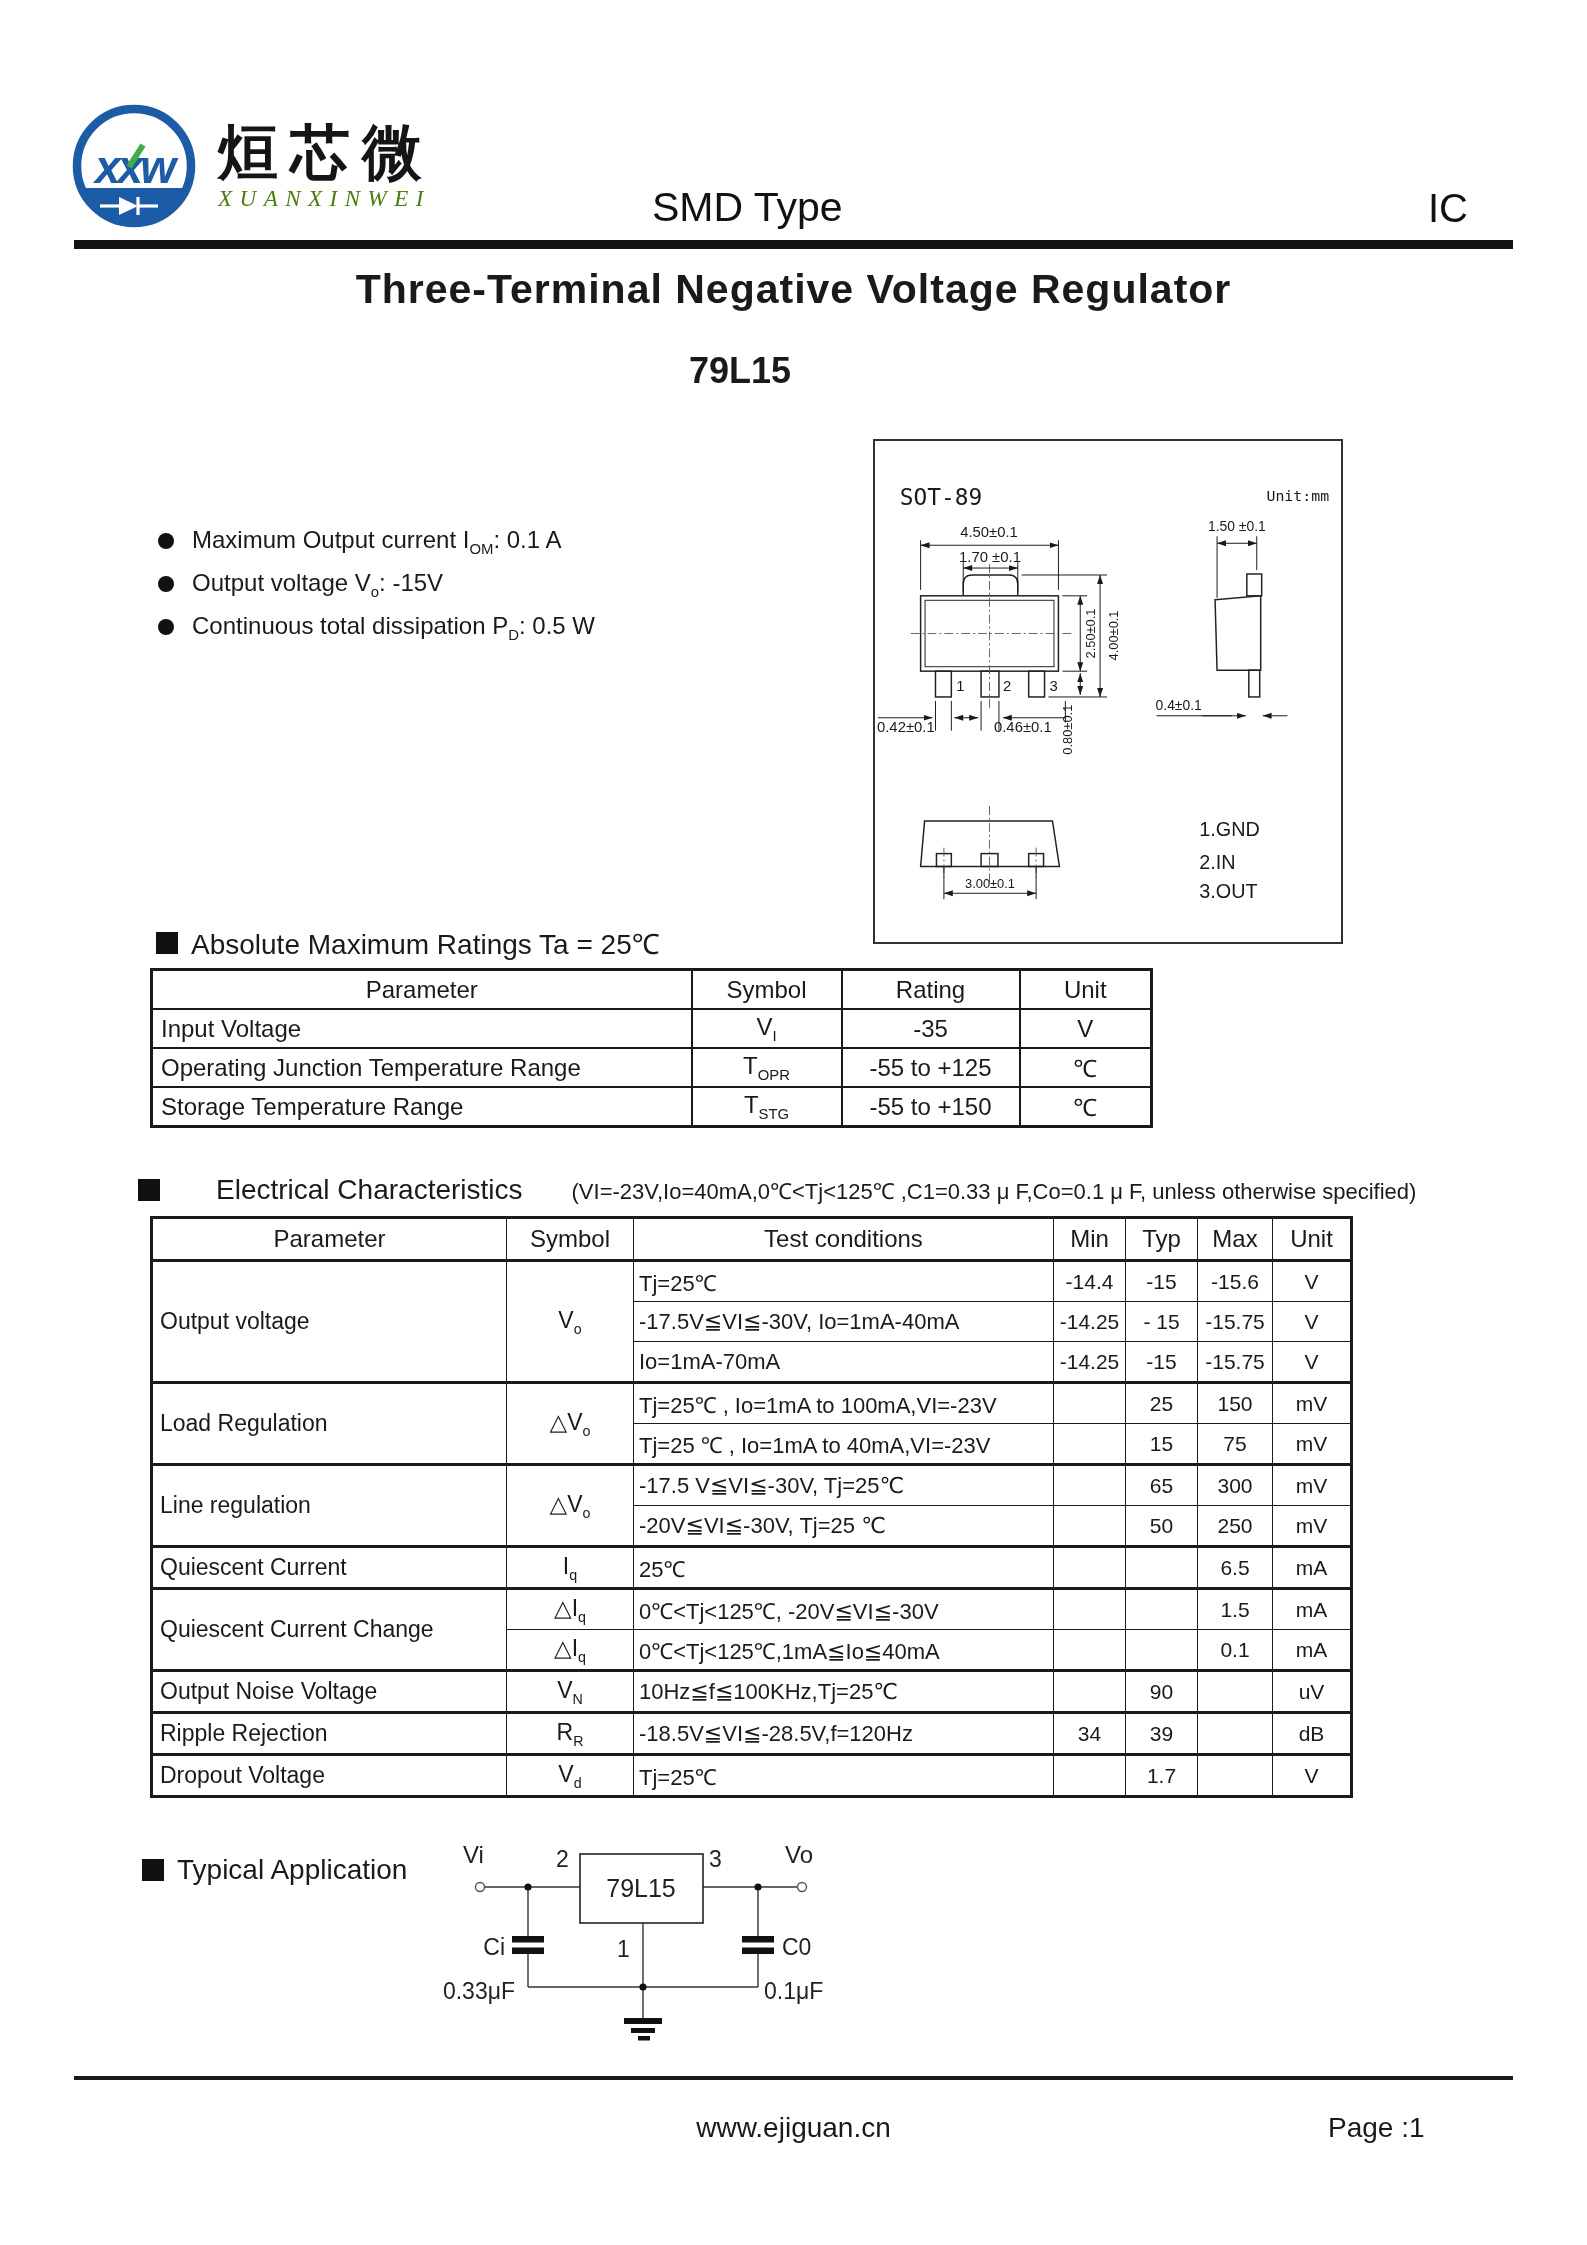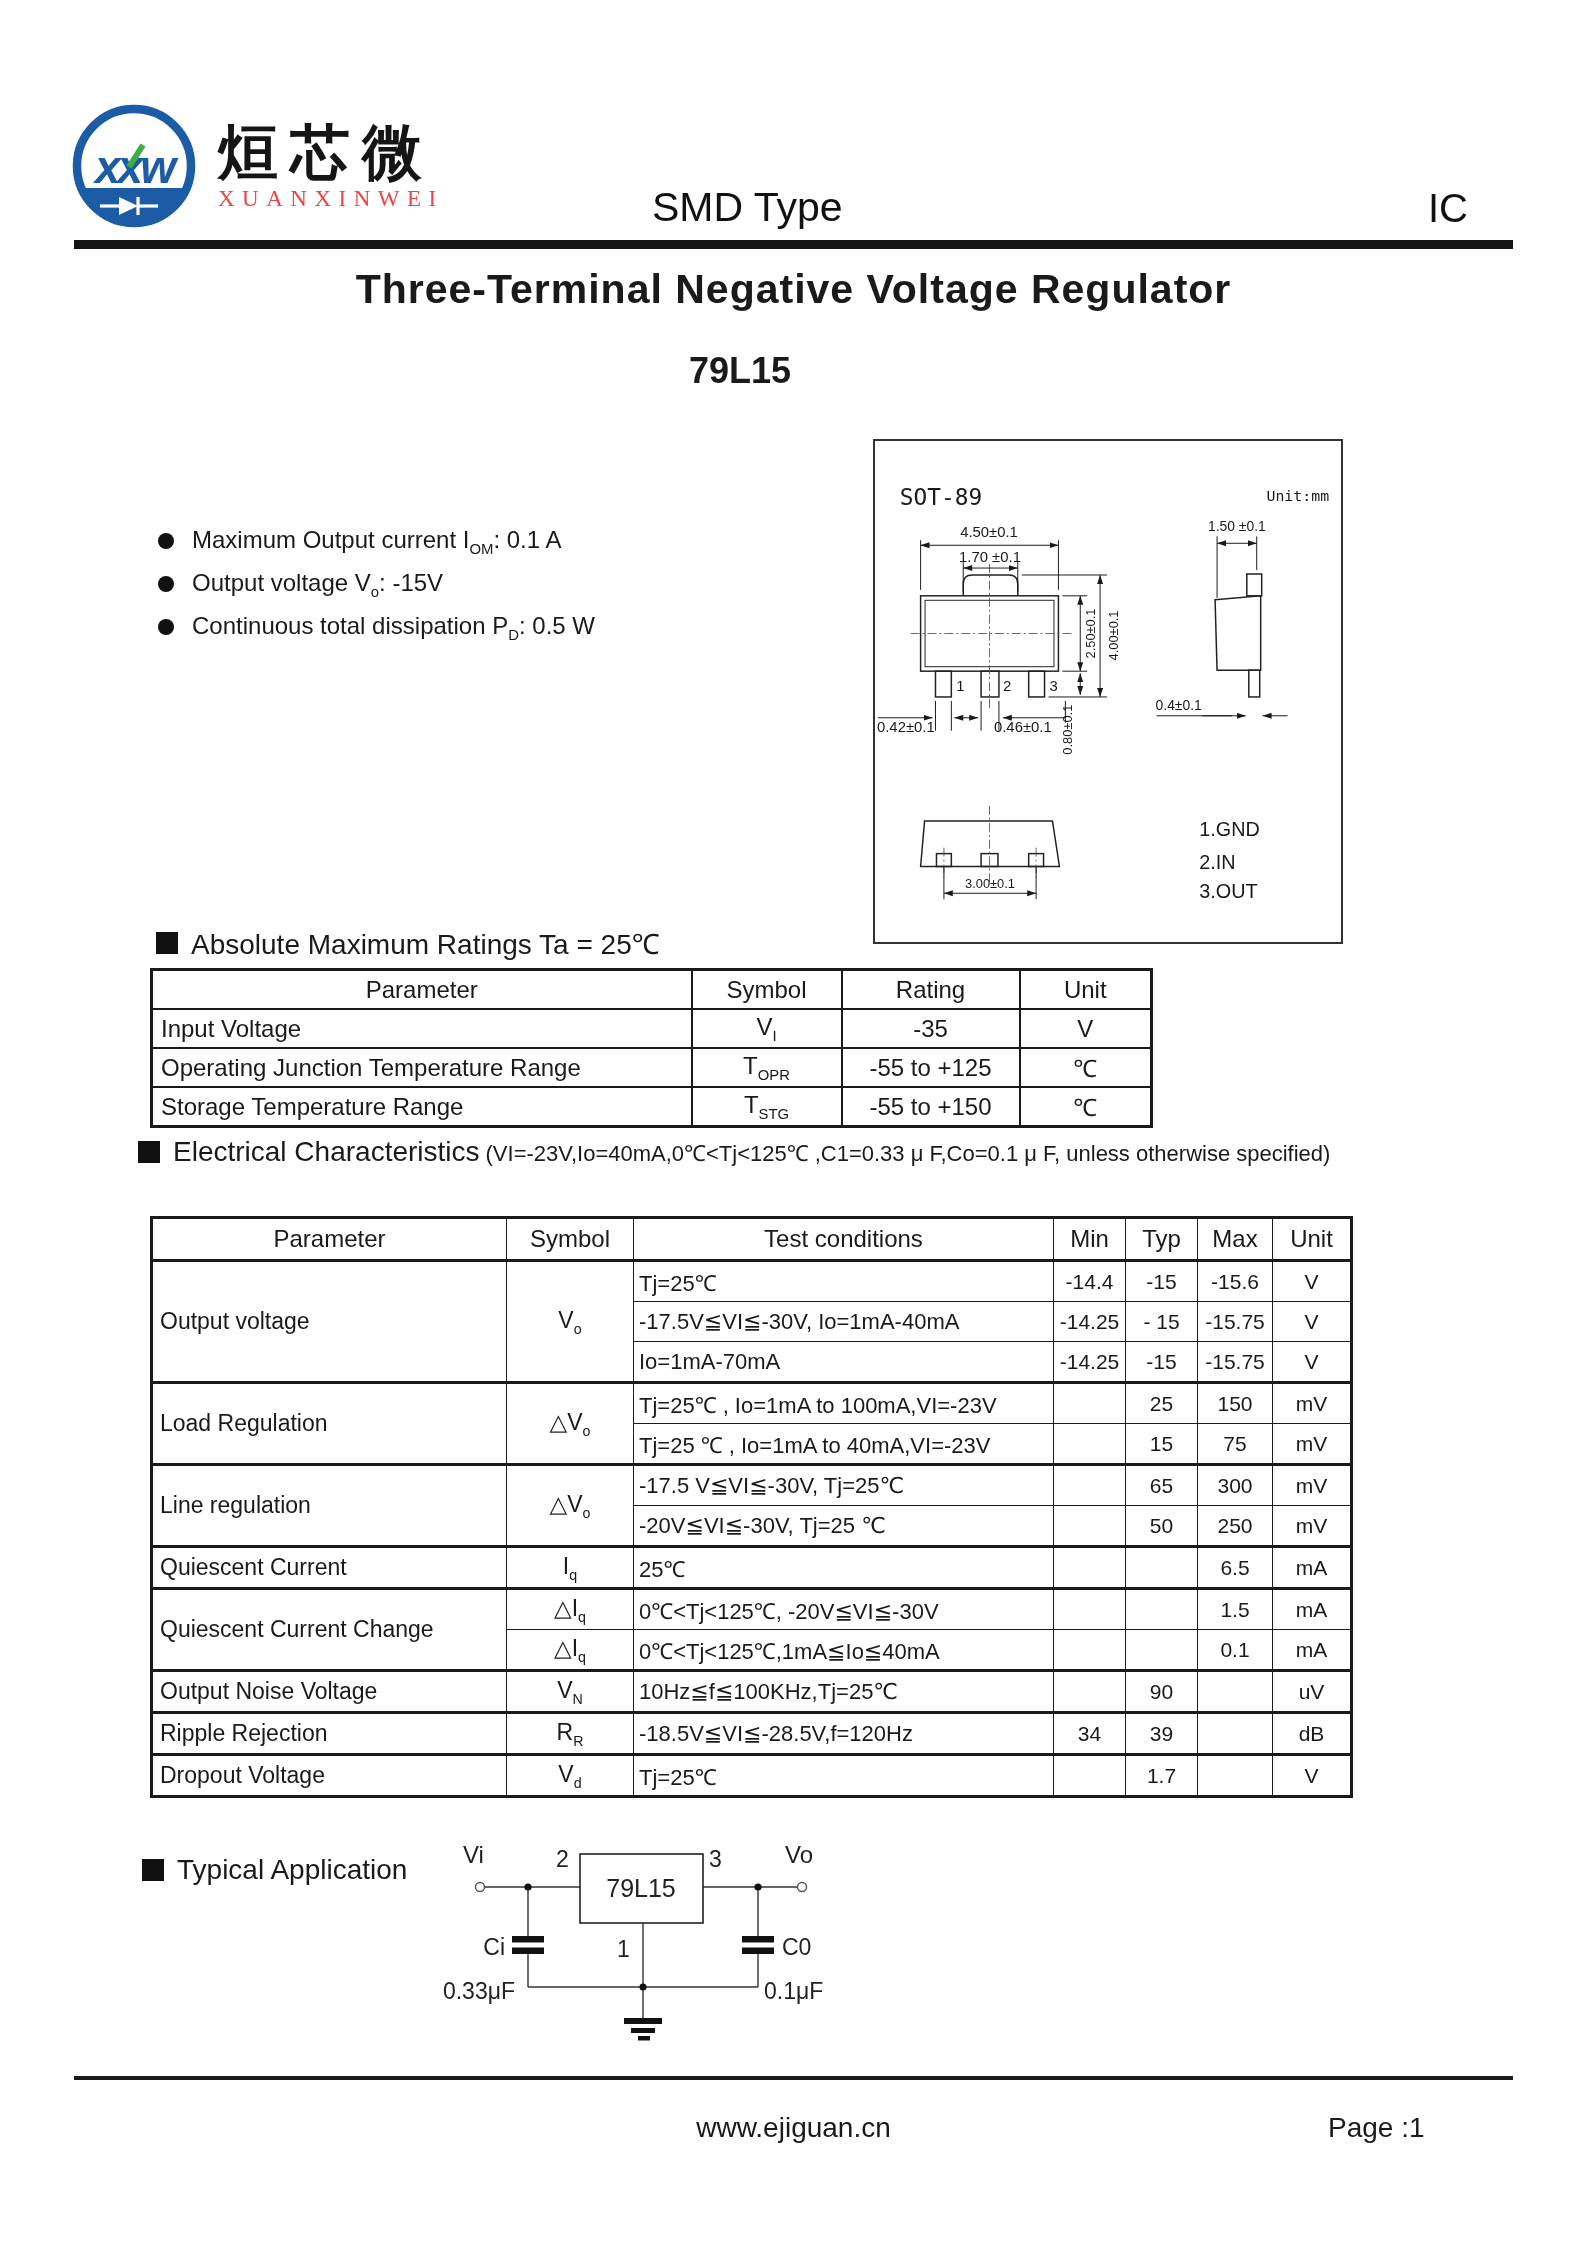--- a/index.html
+++ b/index.html
@@ -3,21 +3,21 @@
 <meta charset="utf-8">
 <style>
   html,body{margin:0;padding:0;background:#888;}
   .page{position:relative;width:1587px;height:2245px;background:#ffffff;margin:0 auto;
         font-family:"Liberation Sans",sans-serif;color:#1a1a1a;overflow:hidden;}
   .abs{position:absolute;}
 
   
   .logo{left:64px;top:94px;display:flex;align-items:center;gap:14px;}
   .brand-cn{font-size:60px;font-weight:bold;letter-spacing:12px;color:#151515;line-height:1.05;}
-  .brand-en{font-family:"Liberation Serif",serif;font-size:23px;letter-spacing:7.5px;color:#ef4444;margin-top:2px;}
+  .brand-en{font-family:"Liberation Serif",serif;font-size:23px;letter-spacing:7.5px;color:#4d7c0f;margin-top:2px;font-style:italic;}
   .smd{left:652px;top:184px;font-size:41px;color:#111;}
   .ic{left:1428px;top:186px;font-size:40px;color:#111;}
   .rule1{left:74px;top:240px;width:1439px;height:9px;background:#141414;}
   .title-main{left:0;top:266px;width:1587px;text-align:center;font-size:41px;font-weight:bold;letter-spacing:1px;}
   .title-part{left:0;top:350px;width:1480px;text-align:center;font-size:36px;font-weight:bold;}
 
   
   .sec{display:flex;align-items:center;font-size:28px;}
   .sq{width:22px;height:22px;background:#111;display:inline-block;margin-right:13px;flex:none;}
   .note{font-size:22px;margin-left:6px;}
@@ -42,21 +42,21 @@
   table.abs td.pl{text-align:left;padding-left:8px;}
   table.ec{left:150px;top:1216px;width:1200px;}
   table.ec th{border:1px solid #1a1a1a;border-bottom:3px solid #1a1a1a;font-size:24px;height:40px;padding:0;}
   table.ec td{border:1px solid #1a1a1a;font-size:23px;height:39px;padding:0;}
   table.ec td.param{text-align:left;padding-left:7px;}
   table.ec td.sym{text-align:center;}
   table.ec td.cond{text-align:left;padding-left:5px;font-size:22px;}
   table.ec td.num{text-align:center;font-size:21px;}
   table.ec tr.gs>td{border-top:3px solid #1a1a1a;}
   .abs-head{left:140px;top:924px;padding-left:16px;}
-  .ec-head{left:138px;top:1136px;}
+  .ec-head{left:138px;top:1174px;gap:43px;}
   .app-head{left:142px;top:1830px;margin-top:24px;}
 
   
   .circuit{left:420px;top:1842px;width:480px;height:220px;}
   .circuit text{font-family:"Liberation Sans",sans-serif;fill:#222;}
 
   
   .rule2{left:74px;top:2076px;width:1439px;height:4px;background:#1a1a1a;}
   .site{left:0;top:2112px;width:1587px;text-align:center;font-size:28px;}
   .pagenum{left:1328px;top:2112px;font-size:28px;}

